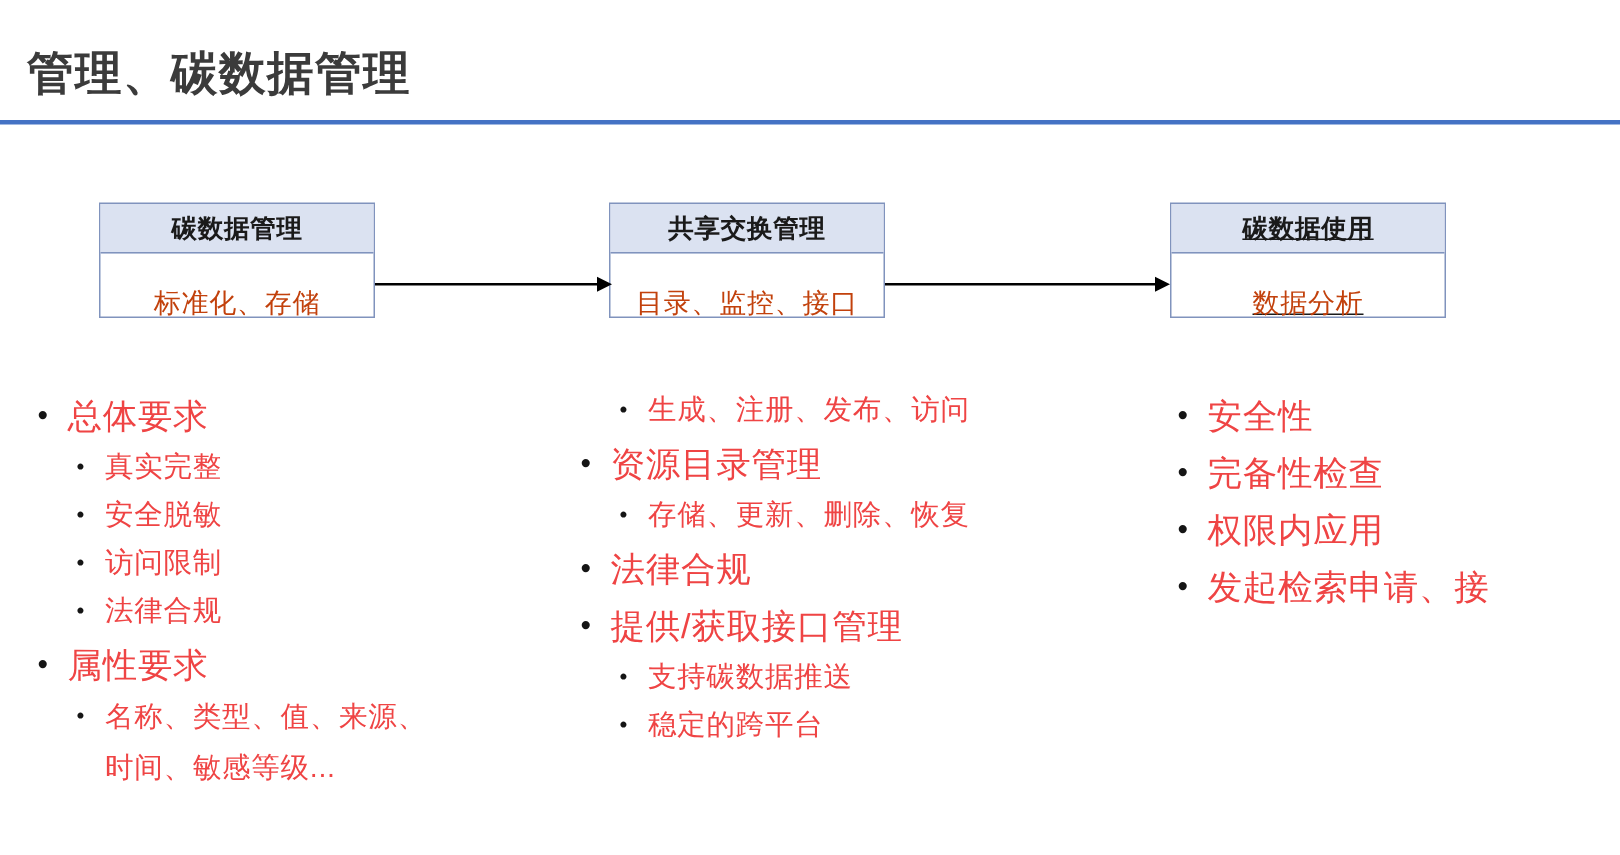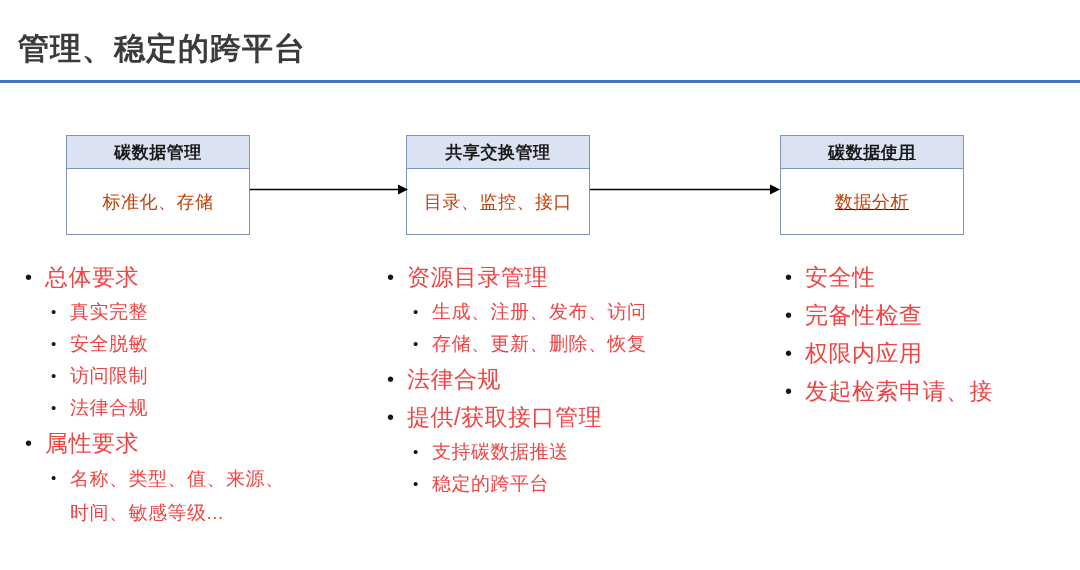--- a/index.html
+++ b/index.html
@@ -37,21 +37,21 @@
     background: #4472c4;
   }
 
   
   .flow-box {
     position: absolute;
     box-sizing: border-box;
     border: 1px solid #8093bd;
     background: #ffffff;
     width: 184px;
-    height: 100px;
+    height: 77px;
     top: 135px;
   }
   .flow-box.box1 { left: 66px; }
   .flow-box.box2 { left: 406px; }
   .flow-box.box3 { left: 780px; text-decoration: underline; }
 
   .flow-head {
     box-sizing: border-box;
     height: 33px;
     background: #dbe2f1;
@@ -138,21 +138,21 @@
   .col-left .bullet.sub.wrapline {
     line-height: 34px;
   }
   .col-left .bullet.sub.wrapline .wrap2 {
     display: block;
   }
 </style>
 </head>
 <body>
 
-<div class="slide-title">管理、稳定的跨平台</div>
+<div class="slide-title">管理、碳数据管理</div>
 <div class="title-rule"></div>
 
 <div class="flow-box box1">
   <div class="flow-head">碳数据管理</div>
   <div class="flow-body">标准化、存储</div>
 </div>
 
 <div class="flow-box box2">
   <div class="flow-head">共享交换管理</div>
   <div class="flow-body">目录、监控、接口</div>
@@ -181,22 +181,22 @@
   <div class="bullet">总体要求</div>
   <div class="bullet sub">真实完整</div>
   <div class="bullet sub">安全脱敏</div>
   <div class="bullet sub">访问限制</div>
   <div class="bullet sub">法律合规</div>
   <div class="bullet">属性要求</div>
   <div class="bullet sub wrapline"><span>名称、类型、值、来源、</span><span class="wrap2">时间、敏感等级...</span></div>
 </div>
 
 <div class="column col-mid">
+  <div class="bullet sub">生成、注册、发布、访问</div>
   <div class="bullet">资源目录管理</div>
-  <div class="bullet sub">生成、注册、发布、访问</div>
   <div class="bullet sub">存储、更新、删除、恢复</div>
   <div class="bullet">法律合规</div>
   <div class="bullet">提供/获取接口管理</div>
   <div class="bullet sub">支持碳数据推送</div>
   <div class="bullet sub">稳定的跨平台</div>
 </div>
 
 <div class="column col-right">
   <div class="bullet">安全性</div>
   <div class="bullet">完备性检查</div>

